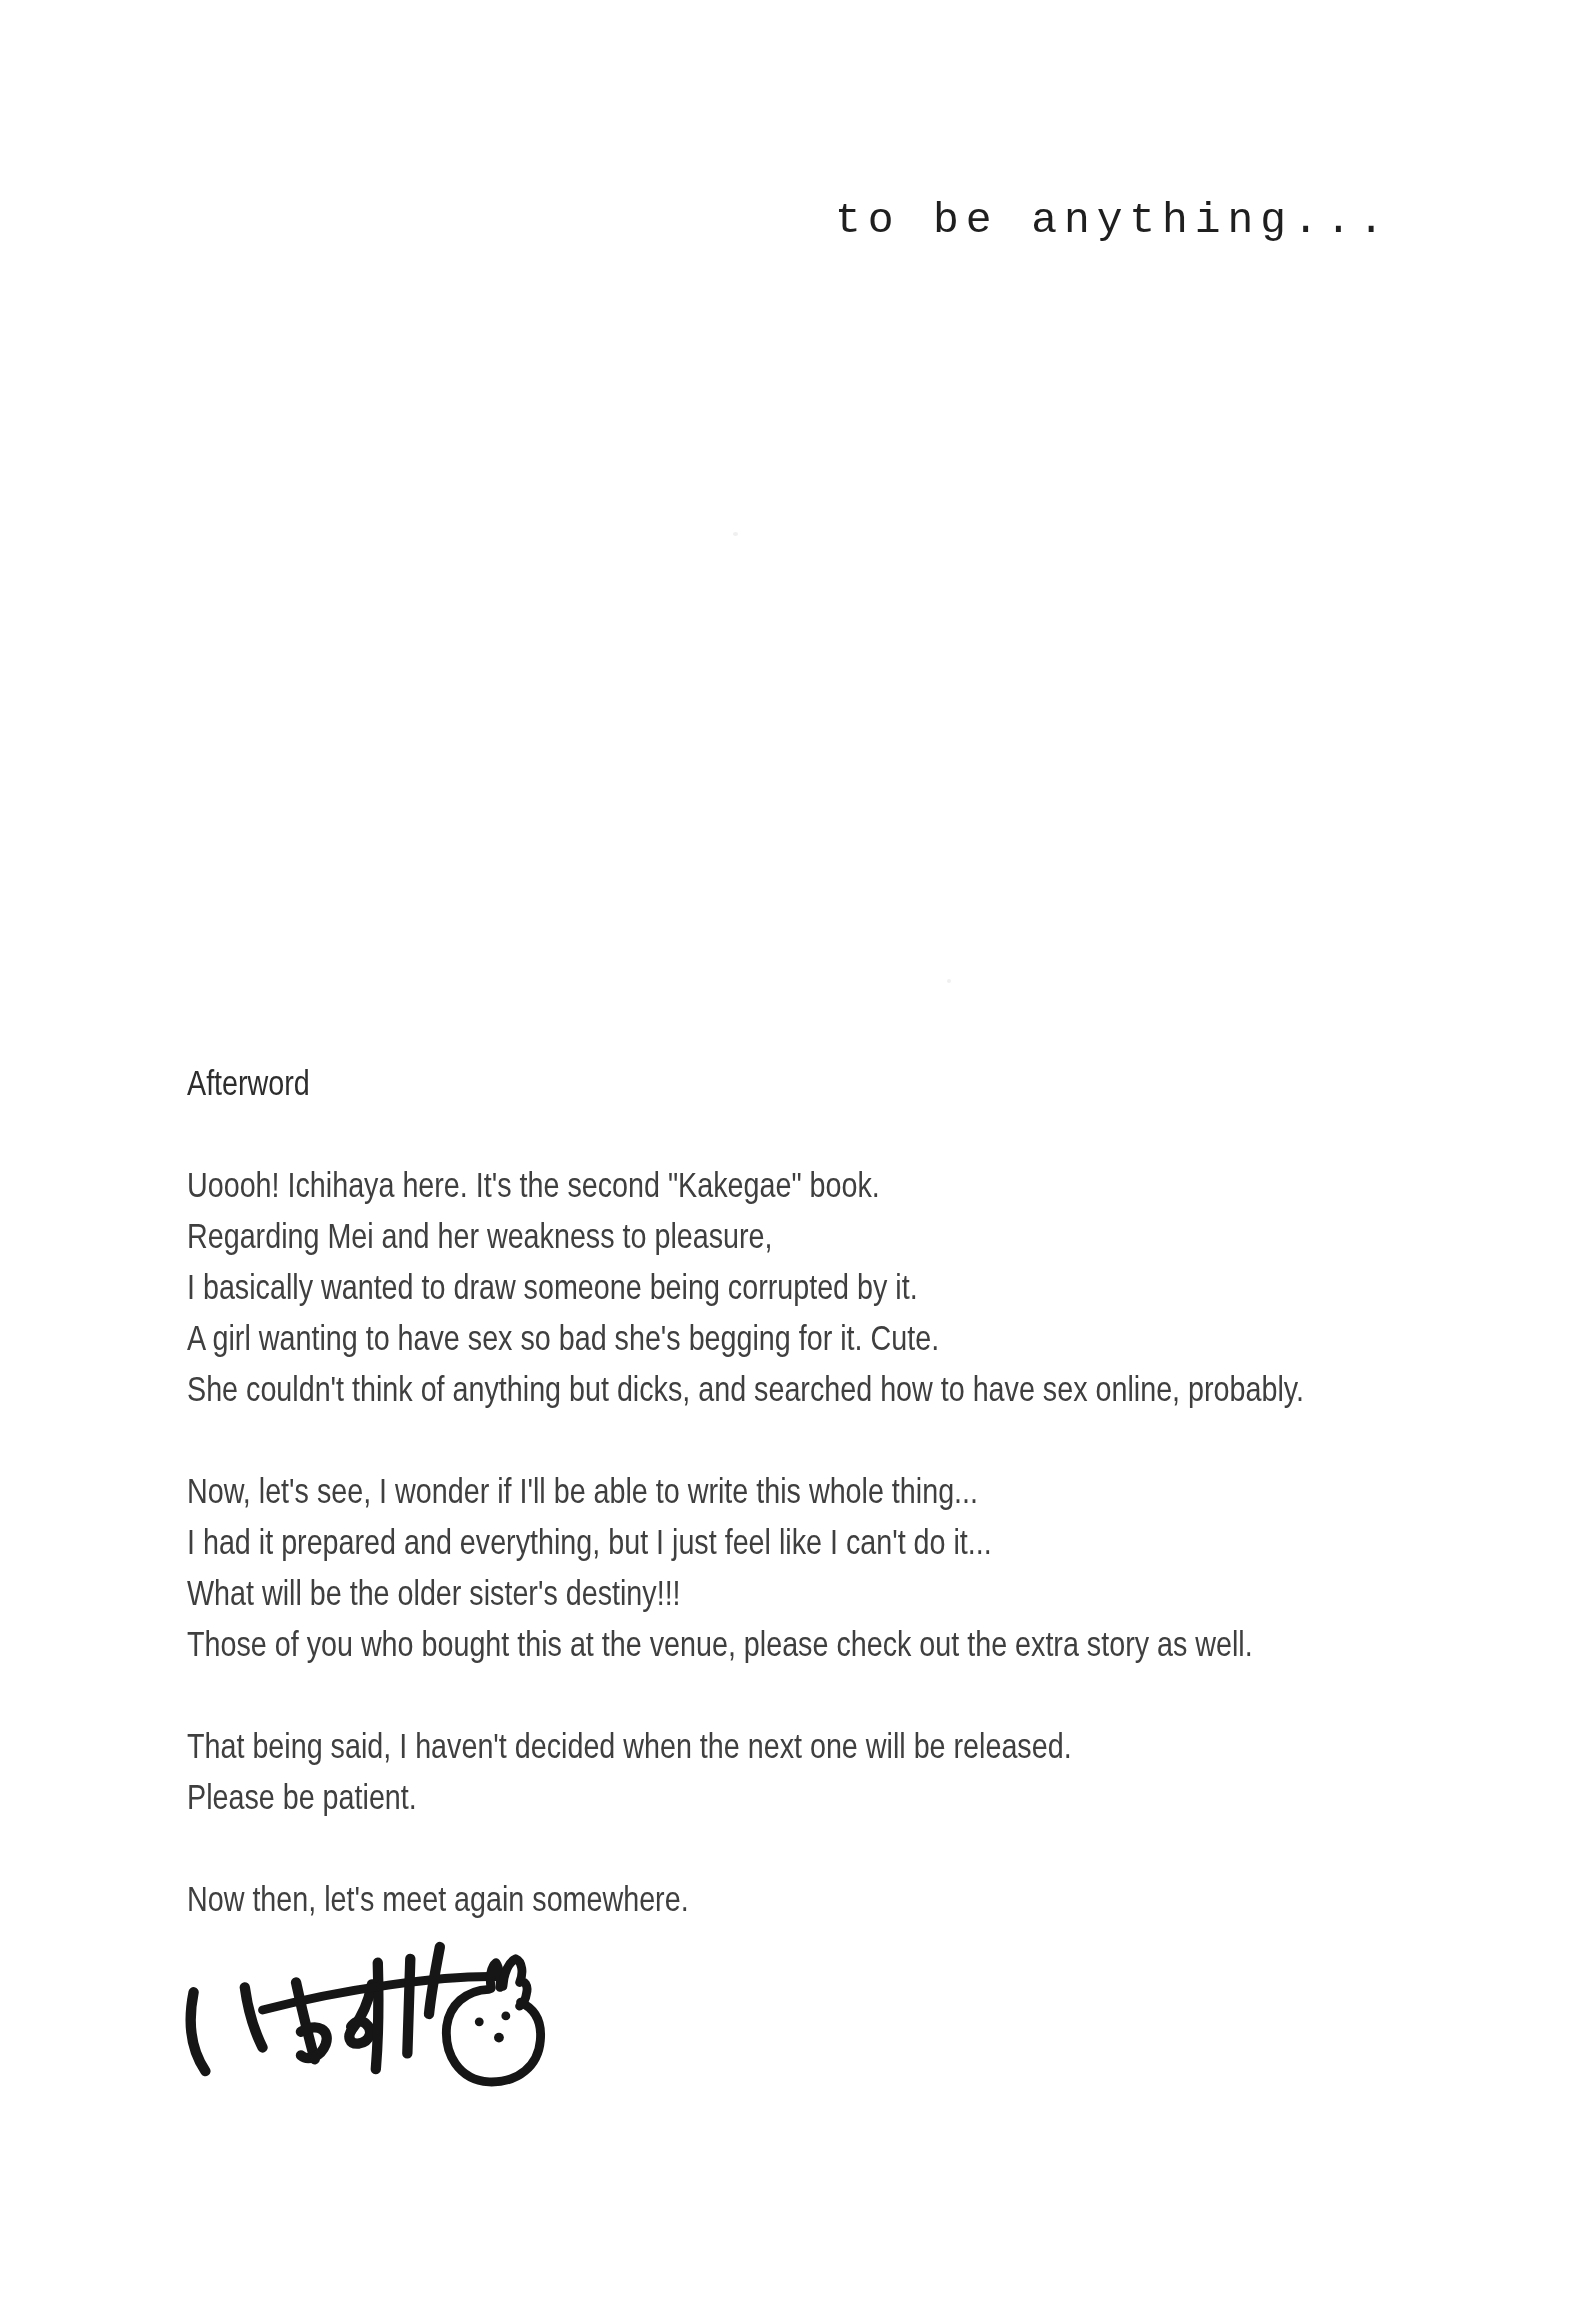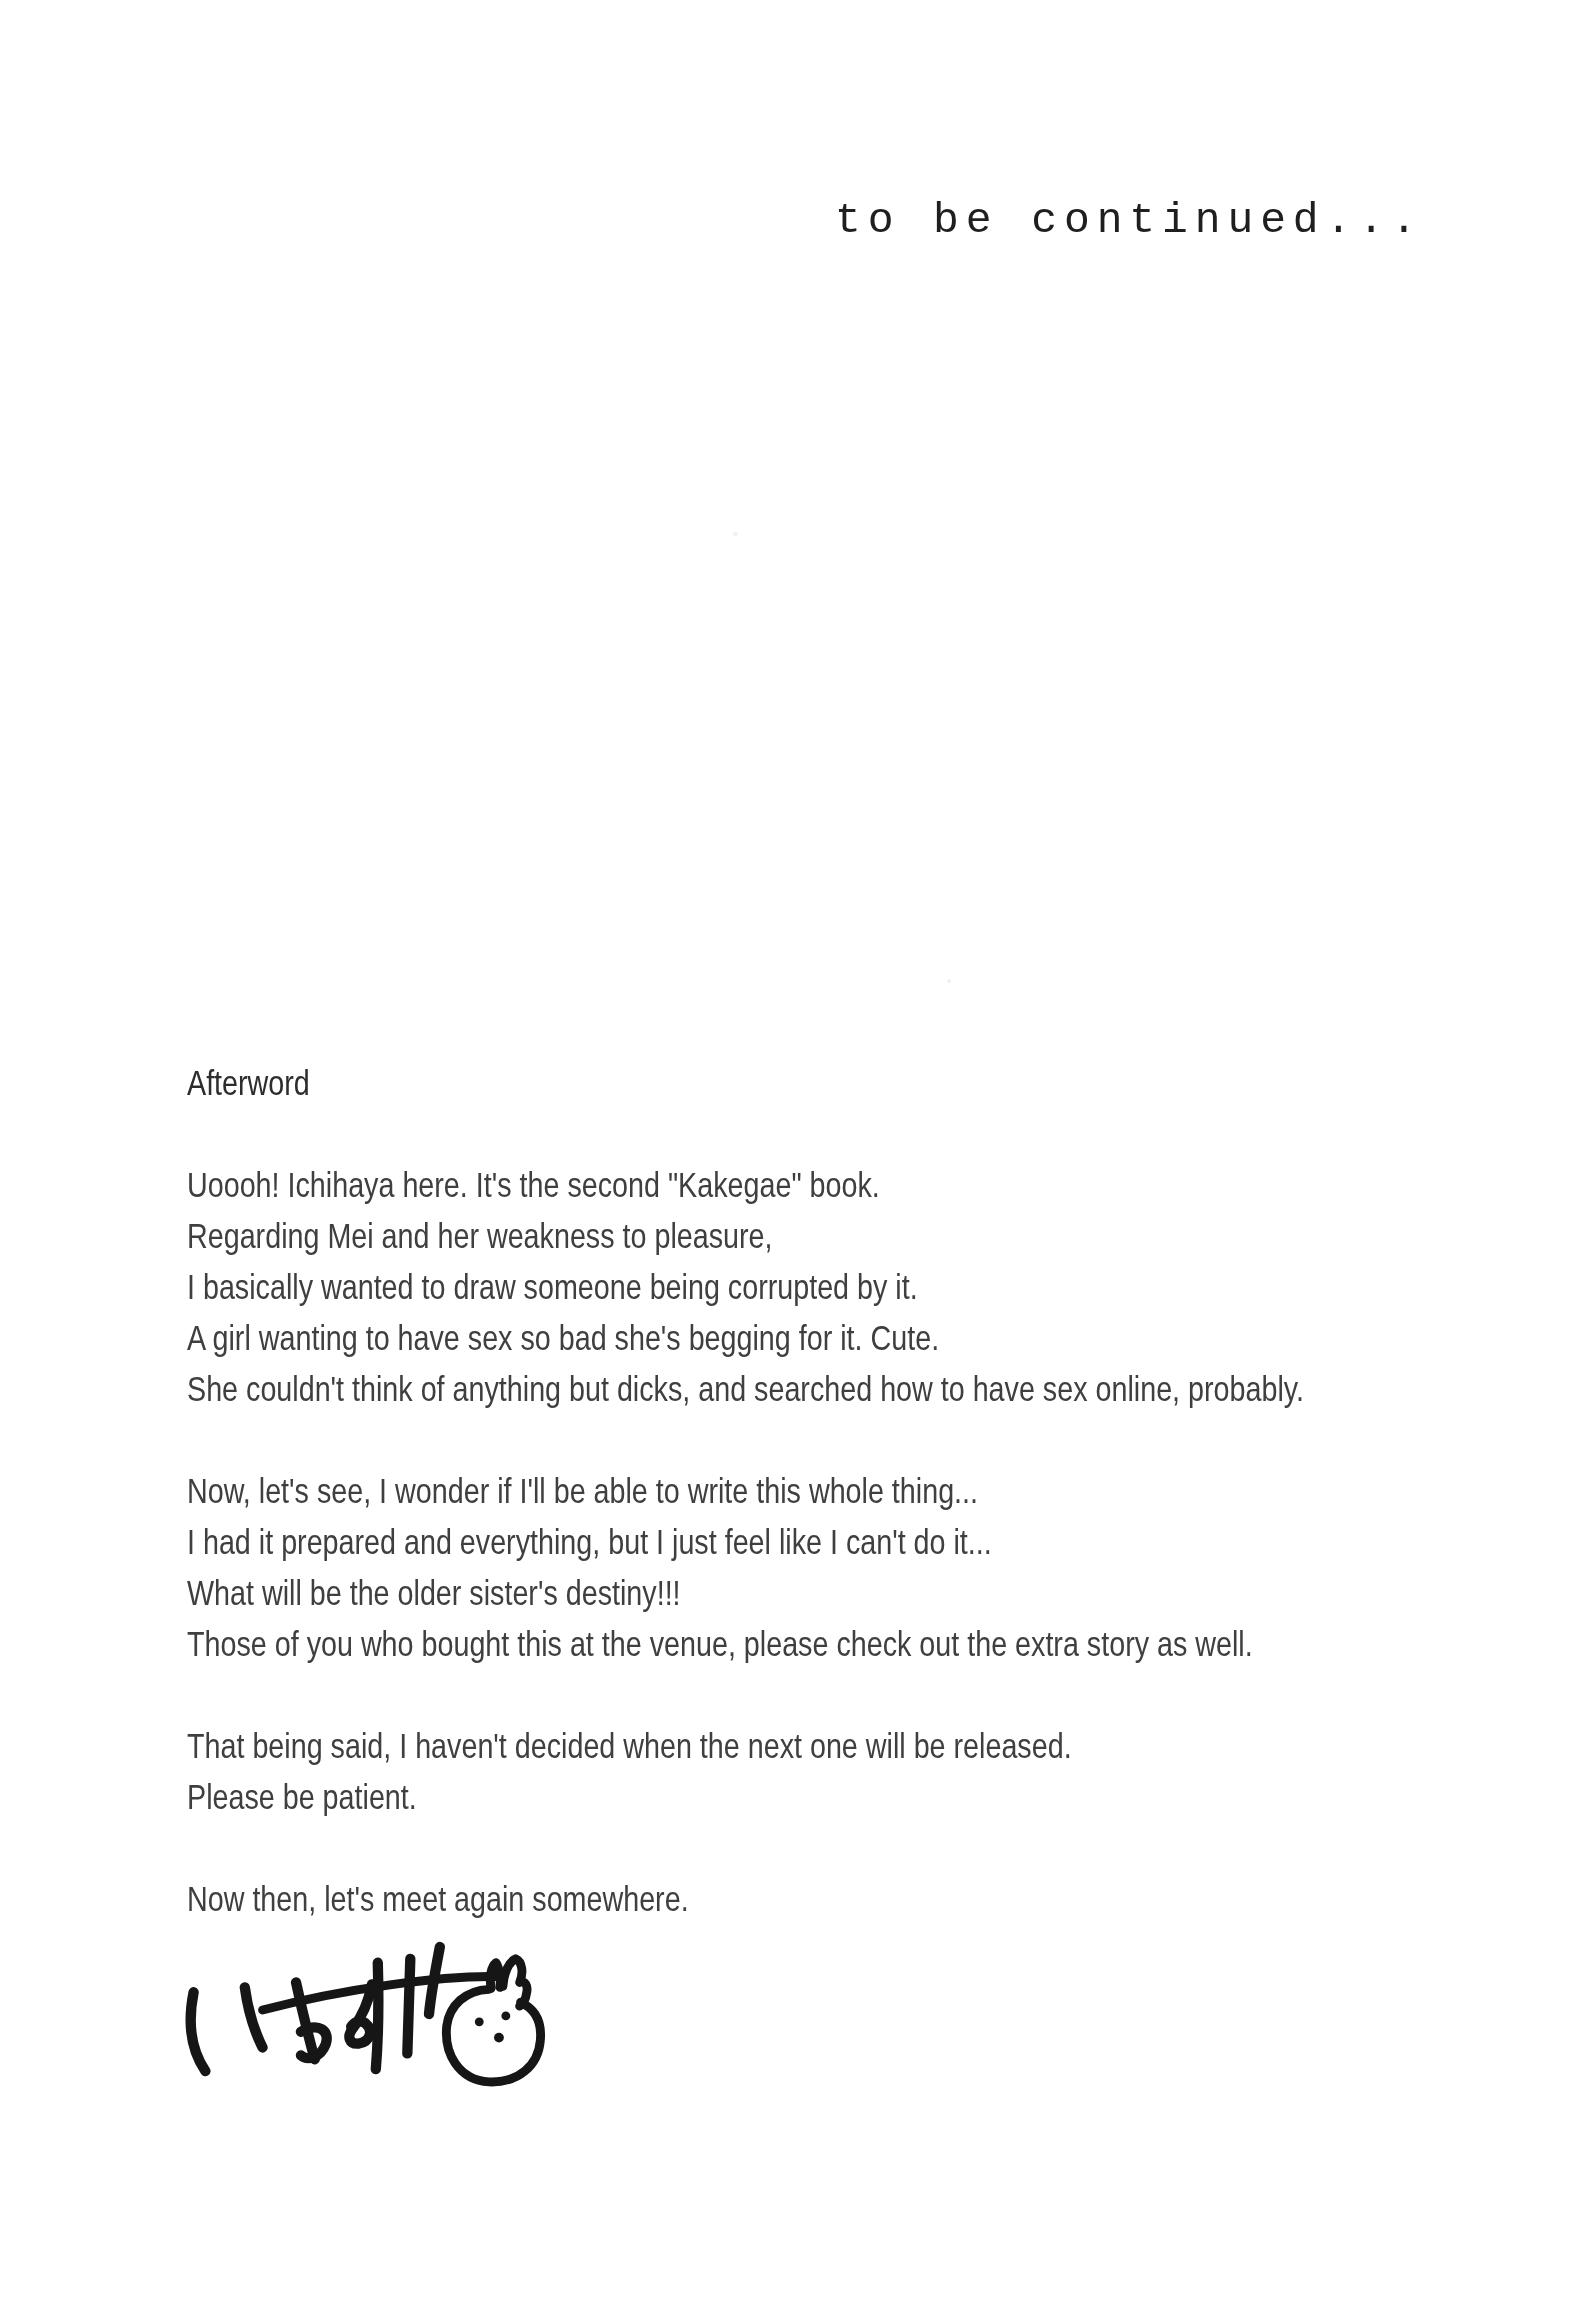--- a/index.html
+++ b/index.html
@@ -61,21 +61,21 @@
     background: #f0f0f0;
   }
   .speck.a { left: 733px; top: 532px; width: 4.9px; height: 3.9px; }
   .speck.b { left: 947px; top: 979px; width: 3.9px; height: 3.9px; }
 </style>
 </head>
 <body>
 
 <div>
 
-  <div class="continued">to be continued...</div>
+  <div class="continued">to be anything...</div>
 
   <div class="speck a"></div>
   <div class="speck b"></div>
 
   <div class="text-col">
     <div class="heading">Afterword</div>
     <div id="paragraphs">
         <div class="para">
           <div class="line">Uoooh! Ichihaya here. It's the second "Kakegae" book.</div>
           <div class="line">Regarding Mei and her weakness to pleasure,</div>

